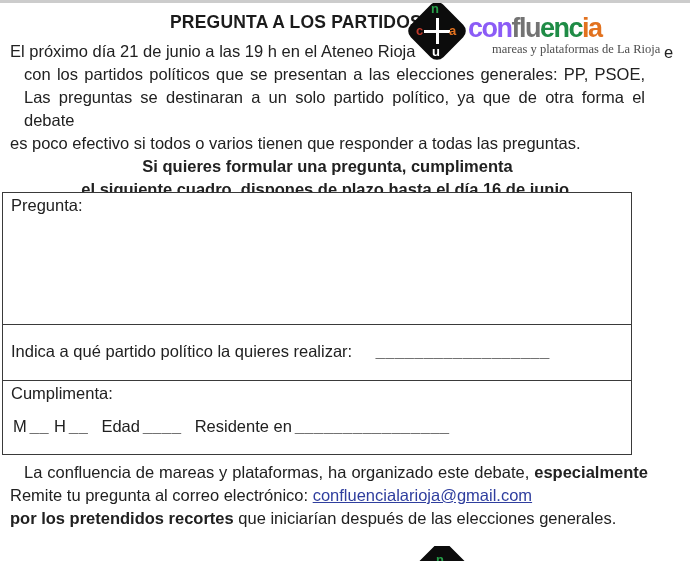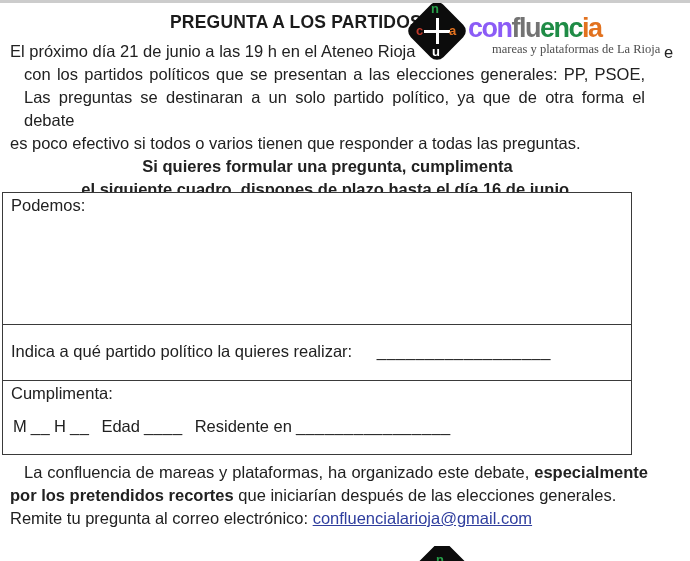--- a/index.html
+++ b/index.html
@@ -42,21 +42,21 @@
   .ctr{text-align:center;font-weight:bold;}
   
   .formbox{
     position:absolute;left:2px;top:189px;width:630px;height:263px;
     border:1px solid #3a3a3a;box-sizing:border-box;background:#ffffff;
   }
   .sec1{height:131px;padding:3px 8px;box-sizing:border-box;font-size:16.5px;}
   .q-area{height:100px;width:100%;}
   .sec2{height:56px;border-top:1px solid #3a3a3a;box-sizing:border-box;
         padding:17px 0 0 8px;font-size:16.5px;white-space:nowrap;}
-  .blank{letter-spacing:0.5px;}
+  .blank{letter-spacing:0.5px;font-style:italic;}
   .party-blank{margin-left:20px;}
   .sec3{height:74px;border-top:1px solid #3a3a3a;box-sizing:border-box;
         padding:3px 8px;font-size:16.5px;}
   .demog{text-align:left;margin-top:14px;white-space:nowrap;}
   .demog span{margin:0 2px;}
   .demog .gap{margin-left:10px;}
   
   .footer{position:absolute;left:10px;top:458px;width:638px;font-size:16.5px;line-height:23px;}
   .b{font-weight:bold;}
   .email-link{color:#2f3e9e;text-decoration:underline;cursor:pointer;}
@@ -91,39 +91,39 @@
     <div>El próximo día 21 de junio a las 19 h en el Ateneo Rioja</div>
     <div class="just">con los partidos políticos que se presentan a las elecciones generales: PP, PSOE,</div>
     <div class="just">Las preguntas se destinaran a un solo partido político, ya que de otra forma el debate</div>
     <div>es poco efectivo si todos o varios tienen que responder a todas las preguntas.</div>
     <div class="ctr">Si quieres formular una pregunta, cumplimenta</div>
     <div class="ctr">el siguiente cuadro, dispones de plazo hasta el día 16 de junio.</div>
   </div>
 
   <div class="formbox">
     <div class="sec1">
-      <div>Podemos:</div>
+      <div>Pregunta:</div>
       <div class="q-area"></div>
     </div>
     <div class="sec2">
       <span>Indica a qué partido político la quieres realizar:</span>
       <span class="blank party-blank">__________________</span>
     </div>
     <div class="sec3">
       <div>Cumplimenta:</div>
       <div class="demog">
         <span>M</span><span class="blank">__</span><span>H</span><span class="blank">__</span><span class="gap">Edad</span><span class="blank">____</span><span class="gap">Residente en</span><span class="blank">________________</span>
       </div>
     </div>
   </div>
 
   <div class="footer">
     <div class="just"><span>La confluencia de mareas y plataformas, ha organizado este debate, </span><span class="b">especialmente</span></div>
+    <div><span>Remite tu pregunta al correo electrónico: </span><span class="email-link">confluencialarioja@gmail.com</span></div>
     <div><span class="b">por los pretendidos recortes</span><span> que iniciarían después de las elecciones generales.</span></div>
-    <div><span>Remite tu pregunta al correo electrónico: </span><span class="email-link">confluencialarioja@gmail.com</span></div>
   </div>
 
   <div class="logo-frag">
     <div class="diamond" style="top:2px;"></div>
     <span class="logo-letter n" style="top:7px;">n</span>
   </div>
 
 </div>
 
 </body></html>

